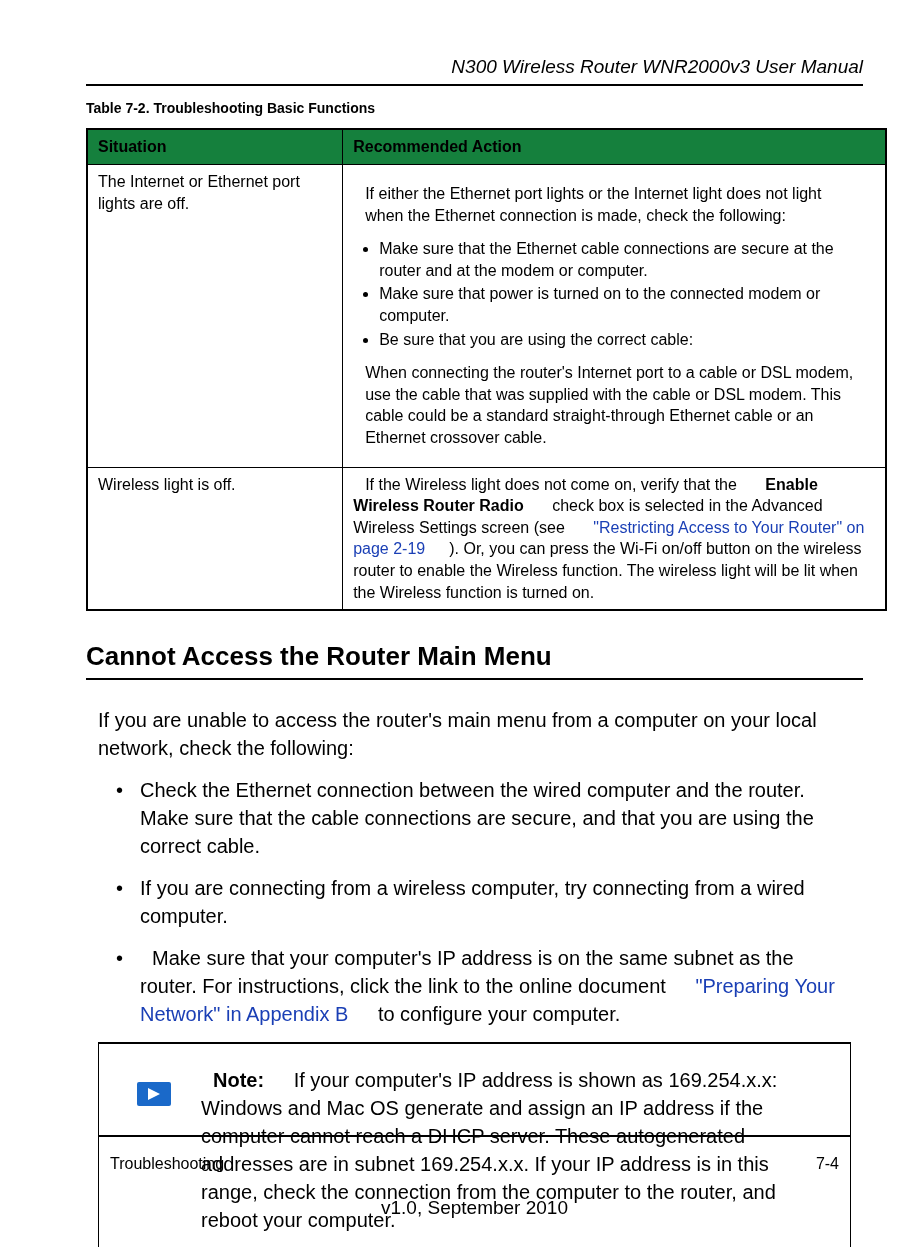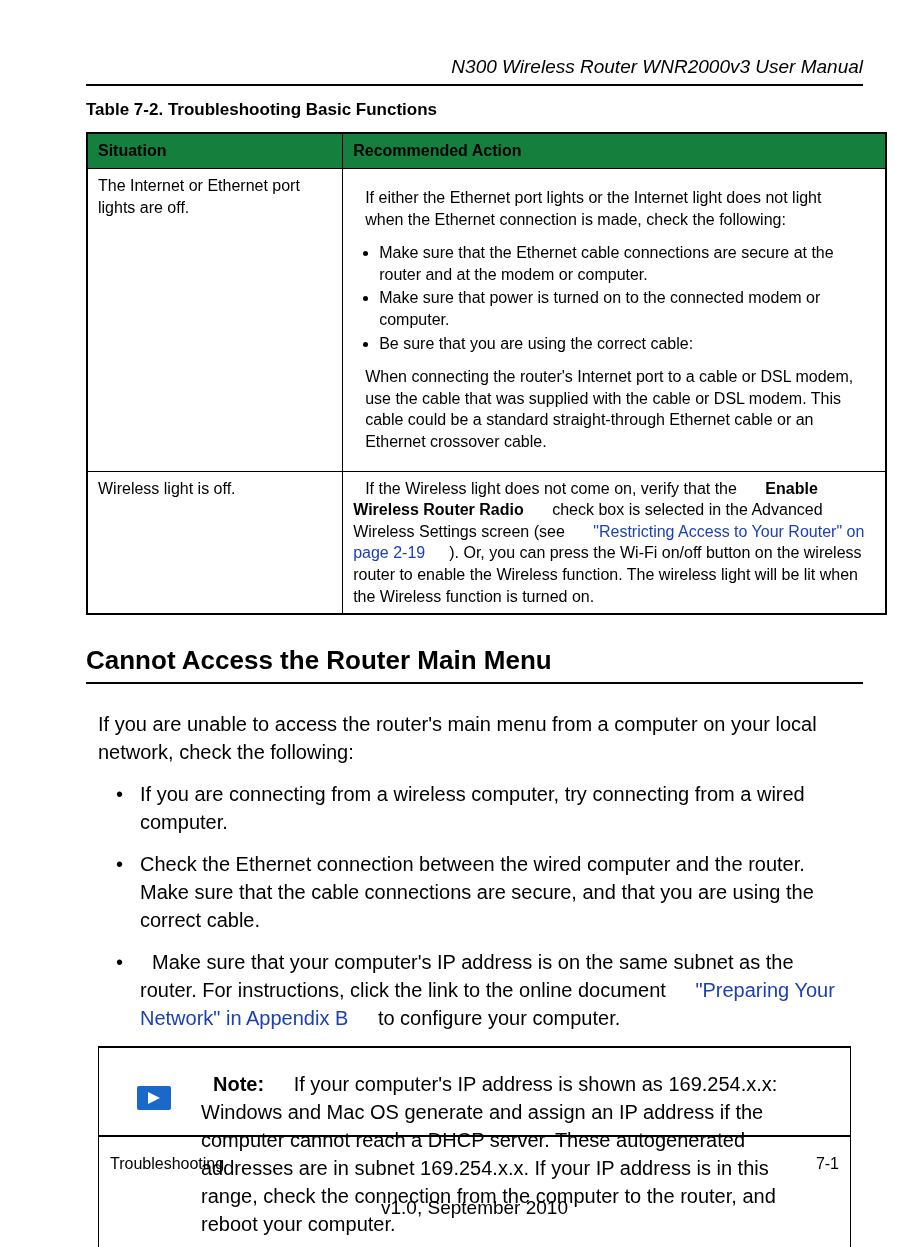--- a/index.html
+++ b/index.html
@@ -15,21 +15,21 @@
     .header-title {
       font-style: italic;
       font-size: 19px;
       text-align: right;
       padding-bottom: 6px;
       border-bottom: 2px solid #000;
       margin-bottom: 14px;
     }
     .table-caption {
       font-weight: bold;
-      font-size: 17px;
+      font-size: 14px;
       margin-bottom: 10px;
     }
     table.tbl {
       width: 100%;
       border-collapse: collapse;
       border: 2px solid #000;
       font-size: 16px;
     }
     table.tbl th {
       background: #15803d;
@@ -168,38 +168,38 @@
       </td>
     </tr>
   </tbody>
 </table>
 
 <h2 class="section-heading">Cannot Access the Router Main Menu</h2>
 
 <div class="body-text">
   <p>If you are unable to access the router's main menu from a computer on your local network, check the following:</p>
   <ul class="body-list">
+    <li>Check the Ethernet connection between the wired computer and the router. Make sure that the cable connections are secure, and that you are using the correct cable.</li>
     <li>If you are connecting from a wireless computer, try connecting from a wired computer.</li>
-    <li>Check the Ethernet connection between the wired computer and the router. Make sure that the cable connections are secure, and that you are using the correct cable.</li>
     <li>
       <span>Make sure that your computer's IP address is on the same subnet as the router. For instructions, click the link to the online document </span><span class="inline-link">"Preparing Your Network" in Appendix B</span><span> to configure your computer.</span>
     </li>
   </ul>
 
   <div class="note-box">
     <div class="note-icon">
       <div class="icon-box">
           <div class="arrow"></div>
         </div>
     </div>
     <div class="note-content">
       <span class="note-label">Note:</span><span> If your computer's IP address is shown as 169.254.x.x: Windows and Mac OS generate and assign an IP address if the computer cannot reach a DHCP server. These autogenerated addresses are in subnet 169.254.x.x. If your IP address is in this range, check the connection from the computer to the router, and reboot your computer.</span>
     </div>
   </div>
 </div>
 
 <div class="footer">
   <div class="footer-line">
     <span>Troubleshooting</span>
-    <span>7-1</span>
+    <span>7-4</span>
   </div>
   <div class="footer-version">v1.0, September 2010</div>
 </div>
 
 </body></html>

